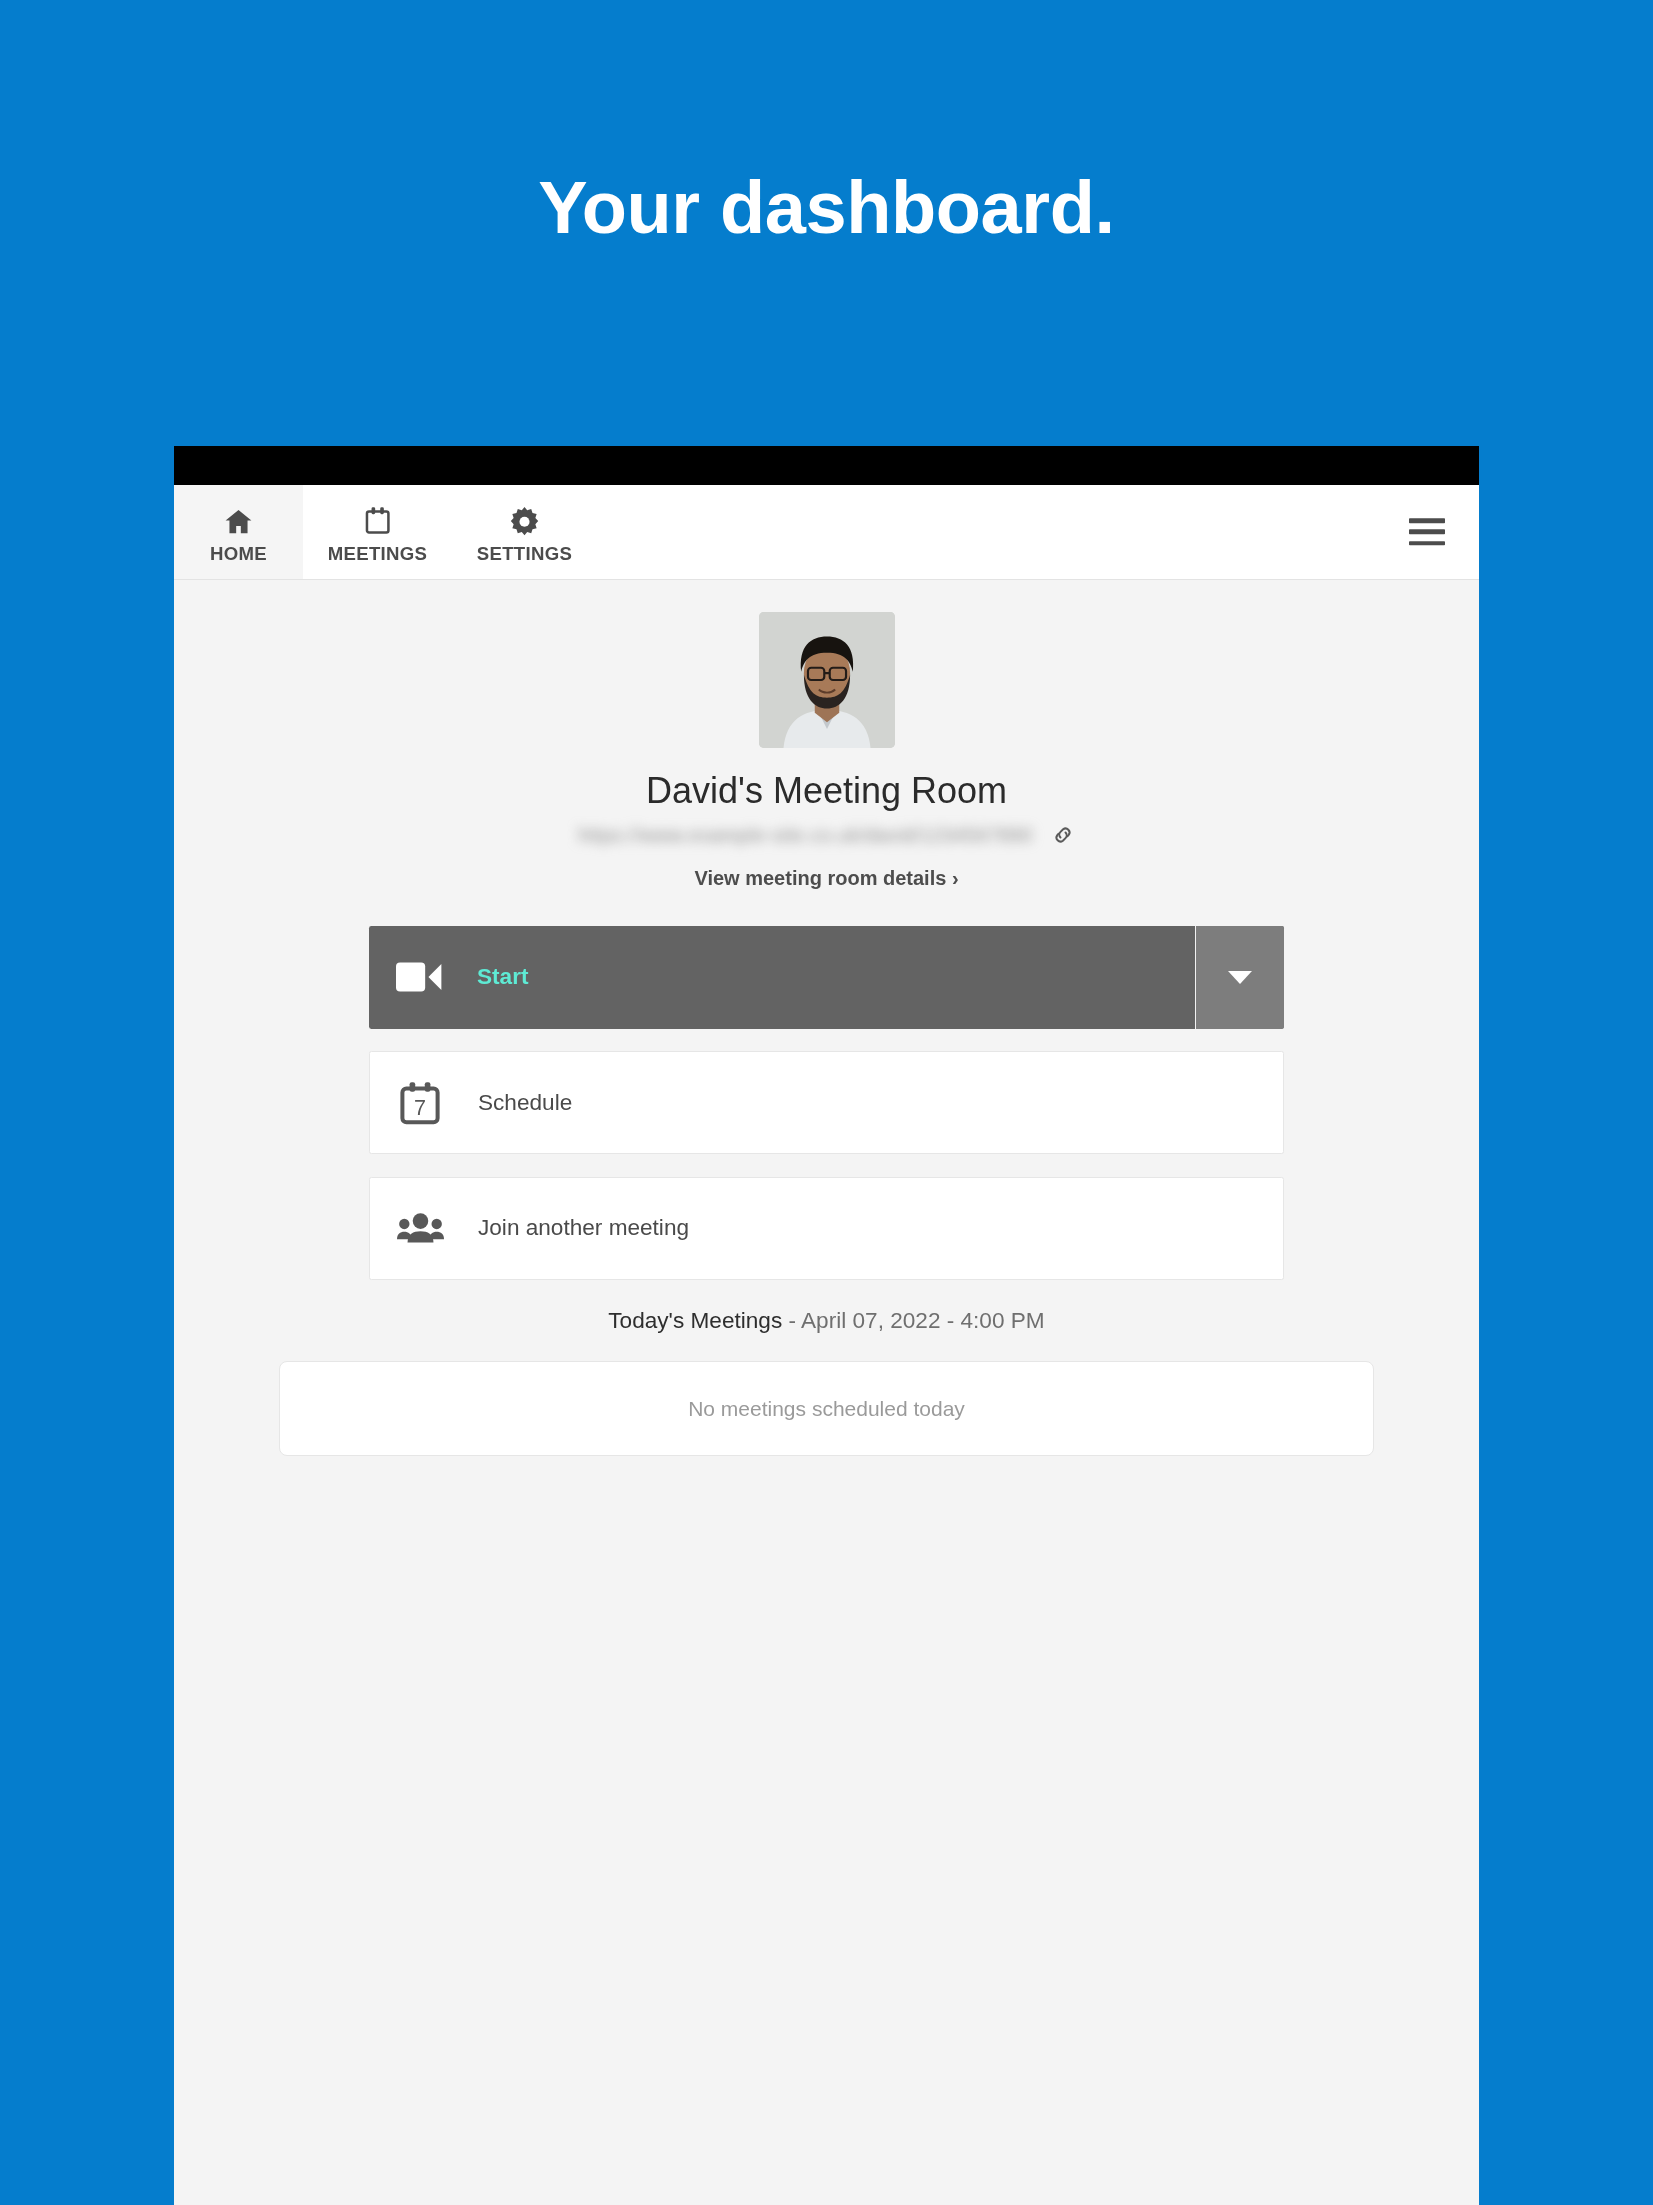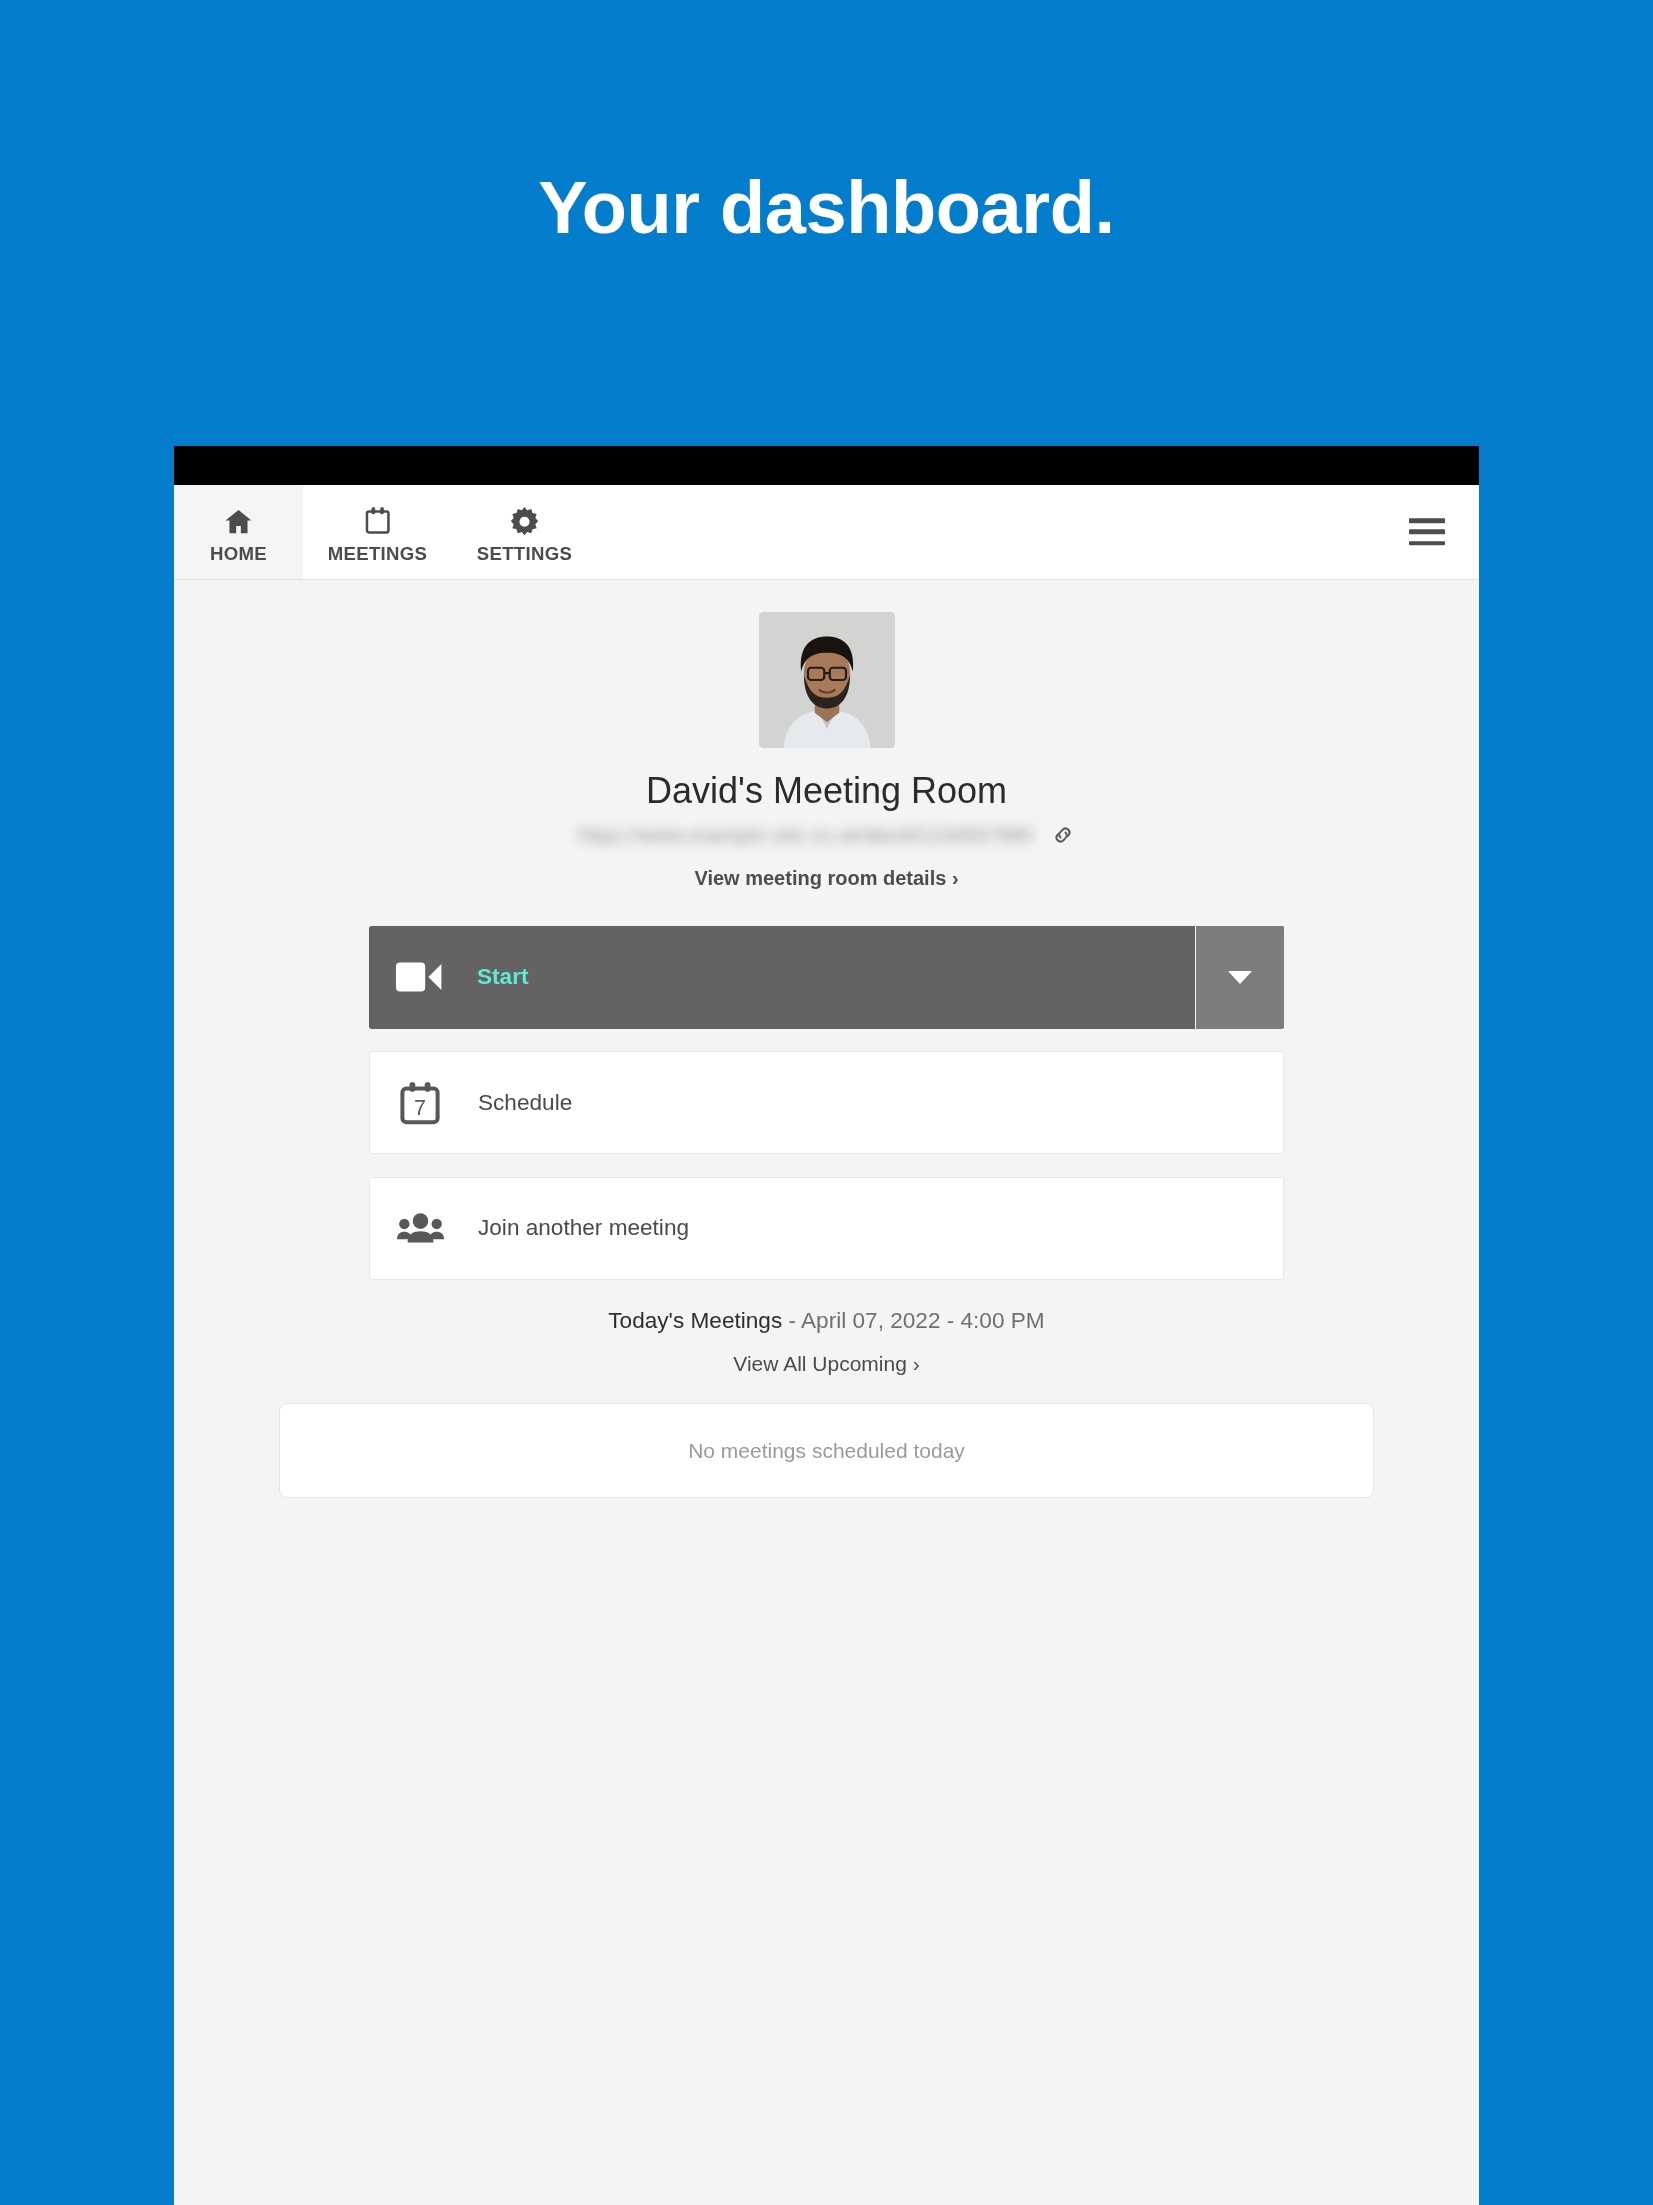--- a/index.html
+++ b/index.html
@@ -410,21 +410,20 @@
           </svg>
         </span>
         <span class="action-label">Join another meeting</span>
       </div>
     </div>
 
     <div class="today-row">
       <span class="today-title">Today's Meetings</span><span class="today-meta"> - April 07, 2022 - 4:00 PM</span>
     </div>
 
-    <a class="upcoming-link">View All Upcoming ›</a>
 
     <div class="empty-card">
       <span class="empty-text">No meetings scheduled today</span>
     </div>
 
   </div>
 </div>
 
 
 </body></html>

